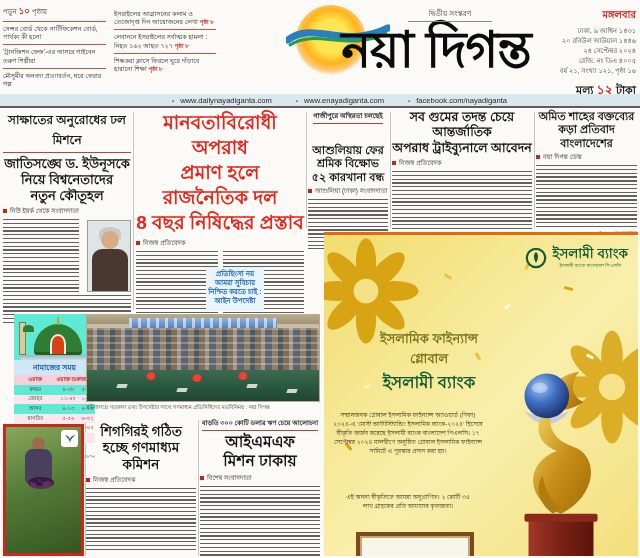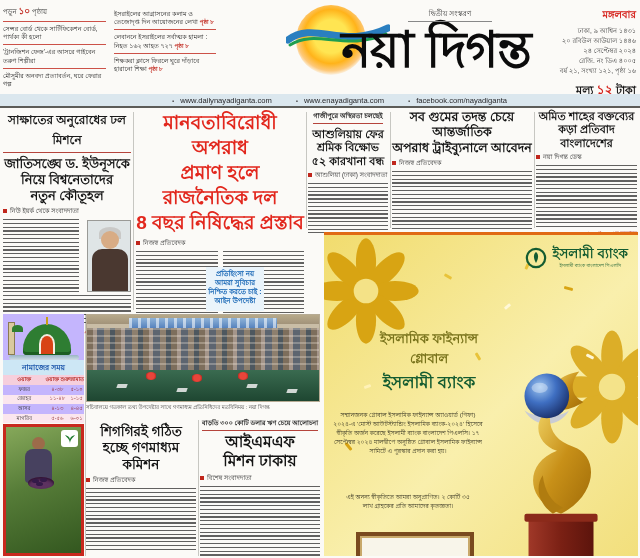--- a/index.html
+++ b/index.html
@@ -60,28 +60,28 @@
   #art-lead { left:136px; top:110px; width:168px; height:202px; }
   #art-lead .hl { font-size:19px; line-height:1.32; }
   #art-lead .byline { text-align:left; margin-top:3px; }
   #lead-body { position:relative; height:96px; margin-top:1px; }
   #pullquote { position:absolute; left:70px; top:16px; width:58px; height:44px; background:#eaf4fb; color:#1464b4;
                font-size:7px; font-weight:bold; text-align:center; line-height:1.25; padding:3px 1px; }
 
   
   #art-ashulia { left:308px; top:110px; width:80px; height:120px; }
   #art-ashulia .kicker { font-size:6.6px; }
-  #art-ashulia .hl { font-size:11px; margin-top:4px; }
+  #art-ashulia .hl { font-size:11px; margin-top:20px; }
   #art-gum { left:392px; top:110px; width:140px; height:120px; }
   #art-gum .hl { font-size:12.5px; }
   #art-amit { left:536px; top:110px; width:101px; height:120px; }
   #art-amit .hl { font-size:11px; }
 
   
-  #mosque-box { left:3px; top:314px; width:81px; height:108px; background:#c4b5fd; }
+  #mosque-box { left:14px; top:314px; width:81px; height:108px; background:#5eead4; }
   #mosque-g { position:relative; height:46px; }
   #minaret { position:absolute; left:5px; top:8px; width:7px; height:33px; background:#d9c99e; border:1px solid #8a7a50; }
   #minaret-cap { position:absolute; left:3px; top:2px; width:11px; height:7px; border-radius:50% 50% 0 0; background:#2e7d32; }
   #dome { position:absolute; left:20px; top:10px; width:48px; height:31px; background:#2e7d32; border-radius:55% 55% 4px 4px / 90% 90% 4px 4px; box-shadow:inset 0 -3px 0 #1d5e22; }
   #arch { position:absolute; left:36px; top:20px; width:16px; height:20px; background:#d84315; border:2px solid #f3ede0; border-bottom:none; border-radius:50% 50% 0 0; }
   #finial { position:absolute; left:43px; top:3px; width:2px; height:8px; background:#c8a018; }
   #platform { position:absolute; left:6px; bottom:0; width:70px; height:5px; border-radius:3px; background:linear-gradient(#9ab4c4,#cfdde6); }
   #prayer-title { background:#cde7f5; color:#1550a8; font-size:7.6px; font-weight:bold; text-align:center; padding:1px 0; }
   #prayer-table { width:100%; border-collapse:collapse; font-size:5.3px; }
   #prayer-table th { color:#b3261e; font-weight:bold; padding:1px 0; background:#f6cfdc; }

